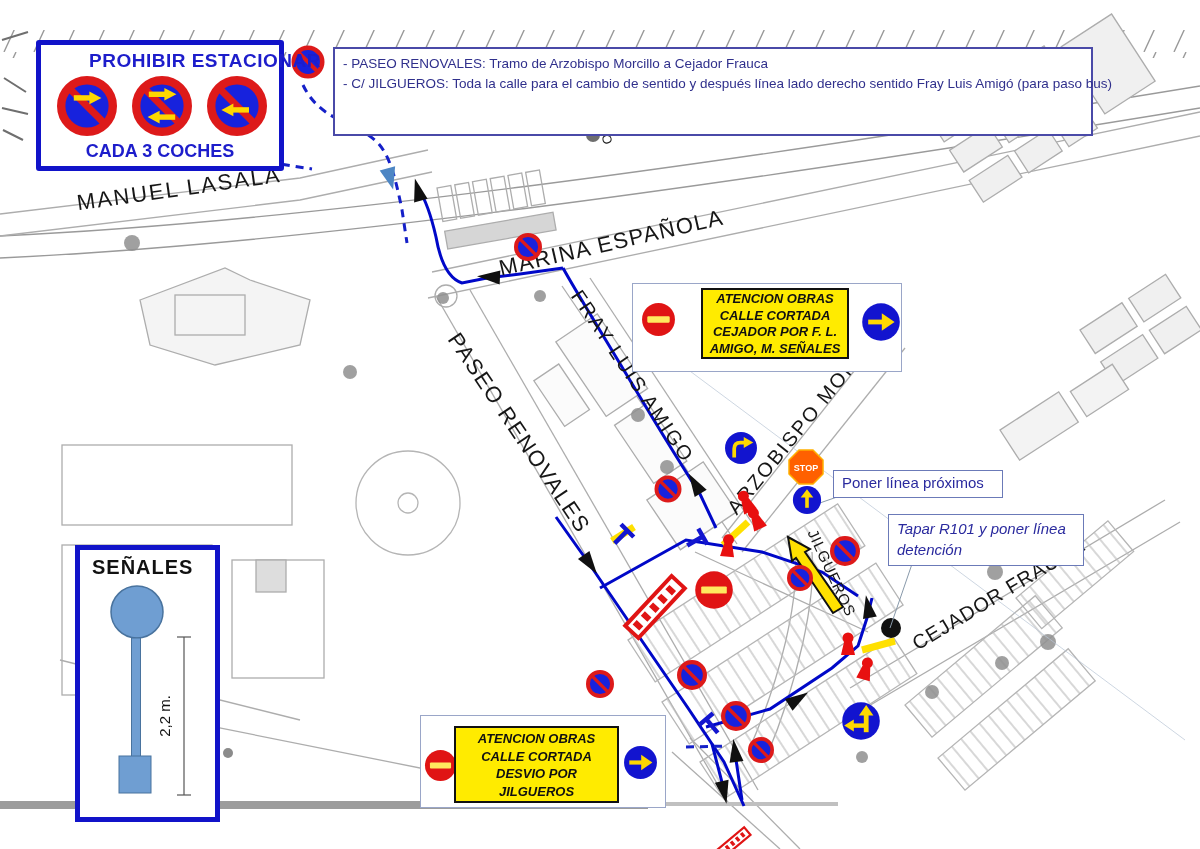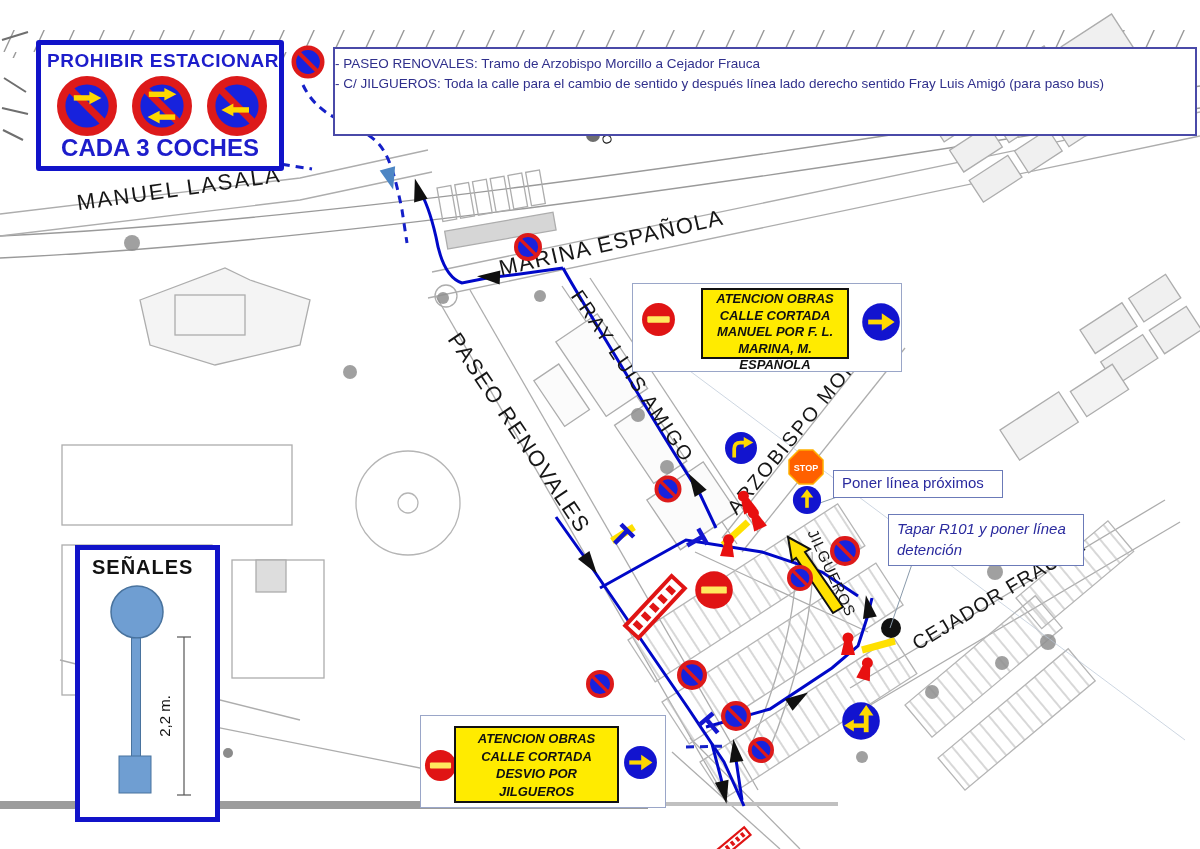--- a/index.html
+++ b/index.html
@@ -1,28 +1,28 @@
 <!DOCTYPE html>
 <html><head>
 <meta charset="utf-8">
 <style>
   html,body{margin:0;padding:0;background:#ffffff;}
   .stage{position:relative;width:1200px;height:849px;overflow:hidden;background:#ffffff;
          font-family:"Liberation Sans", sans-serif;}
   .map-svg{position:absolute;left:0;top:0;}
   .box{position:absolute;background:#fff;box-sizing:border-box;}
   
-  .info-box{left:333px;top:47px;width:864px;height:89px;border:2px solid #4a4aa8;
-            padding:5px 0;color:#30308c;font-size:13.5px;line-height:19.5px;white-space:nowrap;}
+  .info-box{left:333px;top:47px;width:760px;height:89px;border:2px solid #4a4aa8;
+            padding:5px 8px;color:#30308c;font-size:13.5px;line-height:19.5px;white-space:nowrap;}
   
   .prohibir-box{left:36px;top:40px;width:248px;height:131px;border:5px solid #1113c9;border-radius:3px;}
-  .prohibir-title{position:absolute;left:0;top:5px;width:100%;text-align:right;
-                  color:#1d1dcb;font-weight:bold;font-size:19px;letter-spacing:.5px;}
+  .prohibir-title{position:absolute;left:0;top:5px;width:100%;text-align:left;
+                  color:#1d1dcb;font-weight:bold;font-size:19px;letter-spacing:.5px;padding-left:48px;}
   .prohibir-caption{position:absolute;left:0;bottom:4px;width:100%;text-align:center;
-                    color:#1d1dcb;font-weight:bold;font-size:24px;}
+                    color:#1d1dcb;font-weight:bold;font-size:18px;}
   .psign{position:absolute;top:31px;width:60px;height:60px;}
   
   .senales-box{left:38px;top:545px;width:145px;height:277px;border:5px solid #1113c9;margin-left:37px;}
   .senales-title{position:absolute;left:12px;top:6px;color:#111;font-weight:bold;font-size:20px;letter-spacing:1px;}
   
   .warn{border:1px solid #9aa6c8;}
   .warn1{left:632px;top:283px;width:270px;height:89px;}
   .warn2{left:420px;top:715px;width:246px;height:93px;}
   .ybox{position:absolute;background:#ffeb00;border:2px solid #111;box-sizing:border-box;
         text-align:center;color:#111;font-weight:bold;font-style:italic;}
@@ -357,22 +357,22 @@
   </svg>
 </div>
 
 <div class="box warn warn1">
   <svg class="sicon" style="left:8px;top:18px" width="35" height="35" viewBox="0 0 100 100">
         <use href="#g-noentry"></use>
       </svg>
   <div class="ybox ybox1">
     <div>ATENCION OBRAS</div>
     <div>CALLE CORTADA</div>
-    <div>MANUEL POR F. L.</div>
-    <div>MARINA, M. ESPAÑOLA</div>
+    <div>CEJADOR POR F. L.</div>
+    <div>AMIGO, M. SEÑALES</div>
   </div>
   <svg class="sicon" style="left:228px;top:18px" width="40" height="40" viewBox="0 0 100 100">
         <use href="#g-blue-right"></use>
       </svg>
 </div>
 
 <div class="box warn warn2">
   <svg class="sicon" style="left:3px;top:33px" width="33" height="33" viewBox="0 0 100 100">
         <use href="#g-noentry"></use>
       </svg>

